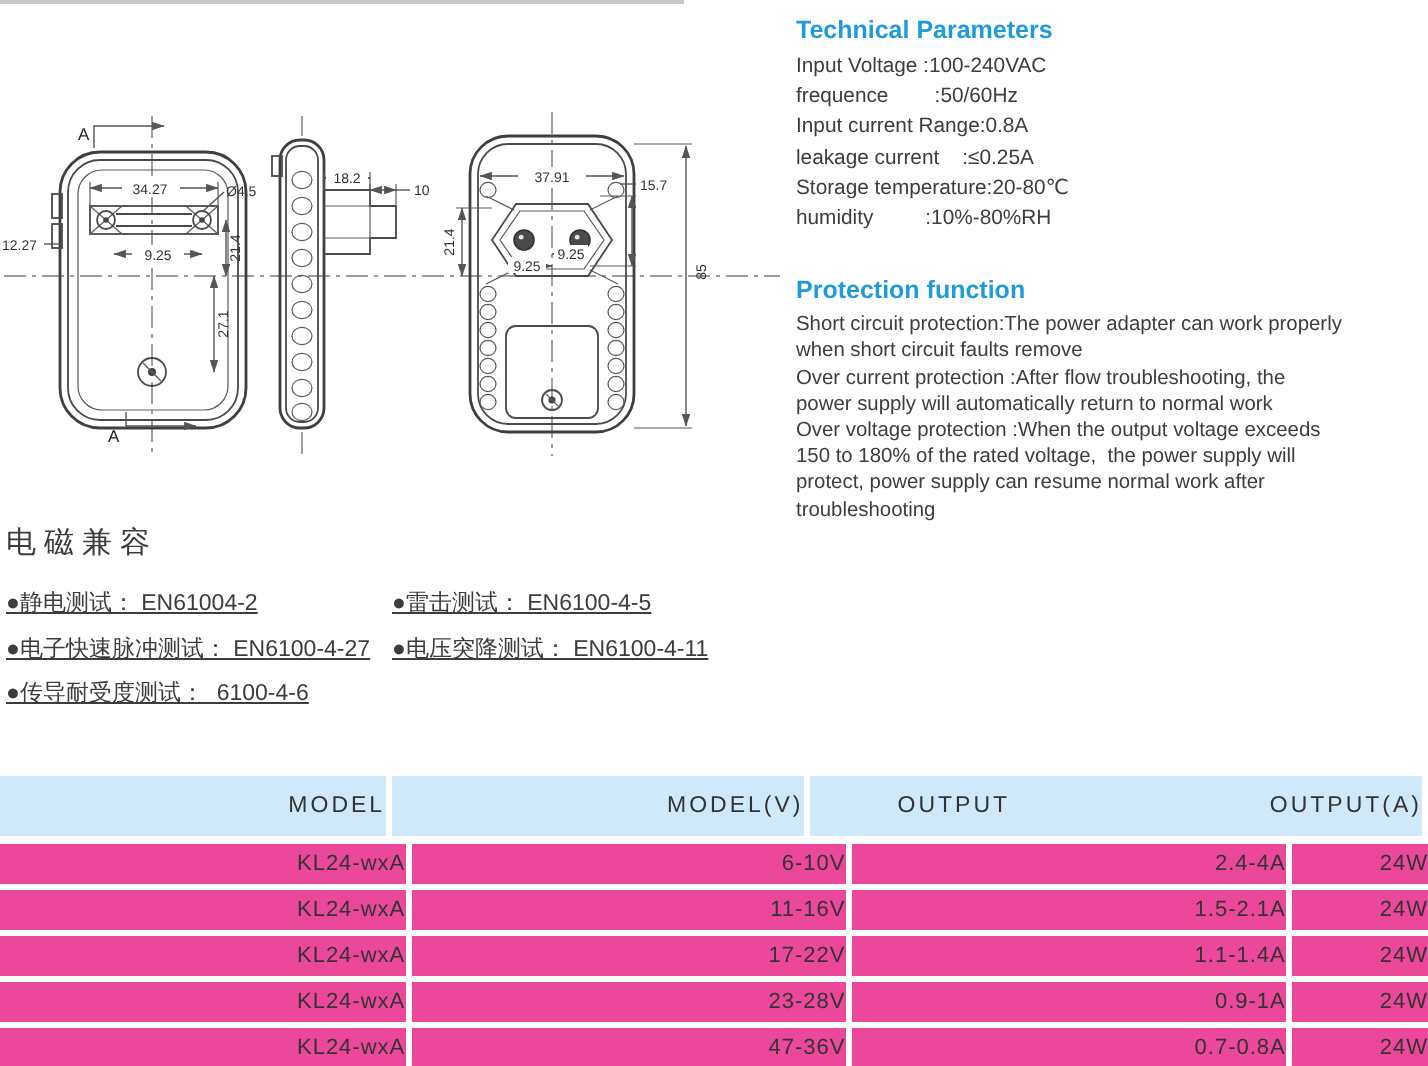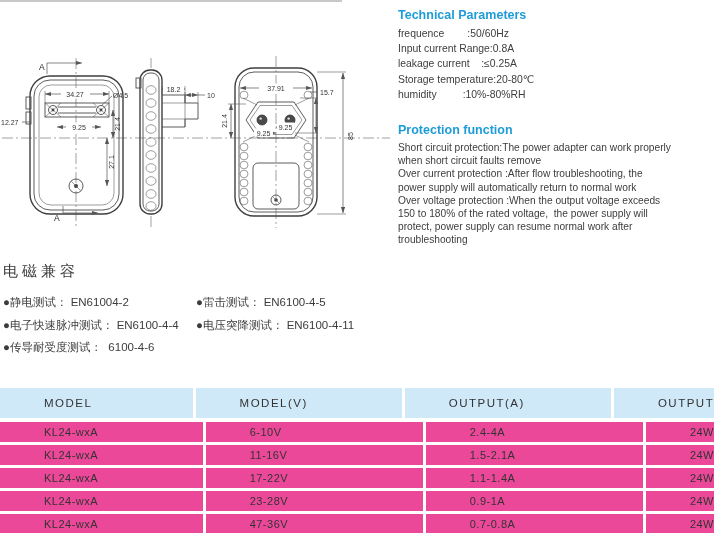--- a/index.html
+++ b/index.html
@@ -22,30 +22,30 @@
   .right-col{position:absolute;left:398px;top:8px;width:316px;}
   .sec-title{font-size:12.5px;font-weight:bold;color:#1f9cd8;margin-bottom:4px;}
   .param-line{font-size:10.4px;line-height:15.2px;white-space:pre;color:#3d3d3d;}
   .pf{margin-top:21px;}
   .pf-line{font-size:10.2px;line-height:13.2px;white-space:pre;color:#3d3d3d;}
 
   
   .emc{position:absolute;left:3px;top:262px;width:392px;}
   .emc-title{font-size:15px;letter-spacing:4px;color:#3c3c3c;margin-bottom:10px;}
   .emc-cols{display:flex;}
-  .emc-col{display:flex;flex-direction:column;}
+  .emc-col{display:flex;flex-direction:column;text-decoration:underline;}
   .emc-col.left{width:193px;}
   .emc-item{font-size:11.5px;line-height:22.5px;color:#3c3c3c;white-space:pre;}
 
   
   .spec-table{position:absolute;left:0;top:388px;width:714px;}
   .t-row{display:flex;}
   .t-head{margin-bottom:4px;}
   .t-body-row{margin-bottom:3px;}
-  .t-cell{text-align:left;color:#333;padding-left:44px;}
+  .t-cell{text-align:right;color:#333;padding-left:44px;}
   .t-head .t-cell{background:#cfe9f8;height:30px;line-height:30px;font-size:11.5px;letter-spacing:1.5px;}
   .t-body-row .t-cell{background:#ec4899;height:20px;line-height:20px;font-size:11px;letter-spacing:.5px;}
   .c0{width:164px;margin-right:3px;}
   .c1{width:179px;margin-right:3px;}
   .c2{width:179px;margin-right:3px;}
   .c3{flex:1;}
 </style>
 </head>
 <body>
 
@@ -218,20 +218,21 @@
       <line class="s05" x1="317" y1="72" x2="346" y2="72"></line>
       <line class="s05" x1="317" y1="214" x2="346" y2="214"></line>
       <line class="dl" x1="343" y1="73" x2="343" y2="213" marker-start="url(#arr)" marker-end="url(#arr)"></line>
       <text class="dim" transform="translate(353,136) rotate(-90)" text-anchor="middle">85</text>
     </g>
   </svg>
 
   <div class="right-col">
     <div class="tp">
       <div class="sec-title">Technical Parameters</div>
+      <div class="param-line">Input Voltage :100-240VAC</div>
       <div class="param-line">frequence        :50/60Hz</div>
       <div class="param-line">Input current Range:0.8A</div>
       <div class="param-line">leakage current    :≤0.25A</div>
       <div class="param-line">Storage temperature:20-80℃</div>
       <div class="param-line">humidity         :10%-80%RH</div>
     </div>
 
     <div class="pf">
       <div class="sec-title">Protection function</div>
       <div class="pf-line">Short circuit protection:The power adapter can work properly</div>
@@ -243,36 +244,36 @@
       <div class="pf-line">protect, power supply can resume normal work after</div>
       <div class="pf-line">troubleshooting</div>
     </div>
   </div>
 
   <div class="emc">
     <div class="emc-title">电磁兼容</div>
     <div class="emc-cols">
       <div class="emc-col left">
         <div class="emc-item">●静电测试： EN61004-2</div>
-        <div class="emc-item">●电子快速脉冲测试： EN6100-4-4</div>
+        <div class="emc-item">●电子快速脉冲测试： EN6100-4-27</div>
         <div class="emc-item">●传导耐受度测试：  6100-4-6</div>
       </div>
       <div class="emc-col">
         <div class="emc-item">●雷击测试： EN6100-4-5</div>
         <div class="emc-item">●电压突降测试： EN6100-4-11</div>
       </div>
     </div>
   </div>
 
   <div class="spec-table">
     <div class="t-row t-head">
       <div class="t-cell c0">MODEL</div>
       <div class="t-cell c1">MODEL(V)</div>
+      <div class="t-cell c3">OUTPUT (W)  Max</div>
       <div class="t-cell c2">OUTPUT(A)</div>
-      <div class="t-cell c3">OUTPUT (W)  Max</div>
     </div>
     <div class="t-row t-body-row">
       <div class="t-cell c0">KL24-wxA</div>
       <div class="t-cell c1">6-10V</div>
       <div class="t-cell c2">2.4-4A</div>
       <div class="t-cell c3">24W</div>
     </div>
     <div class="t-row t-body-row">
       <div class="t-cell c0">KL24-wxA</div>
       <div class="t-cell c1">11-16V</div>

